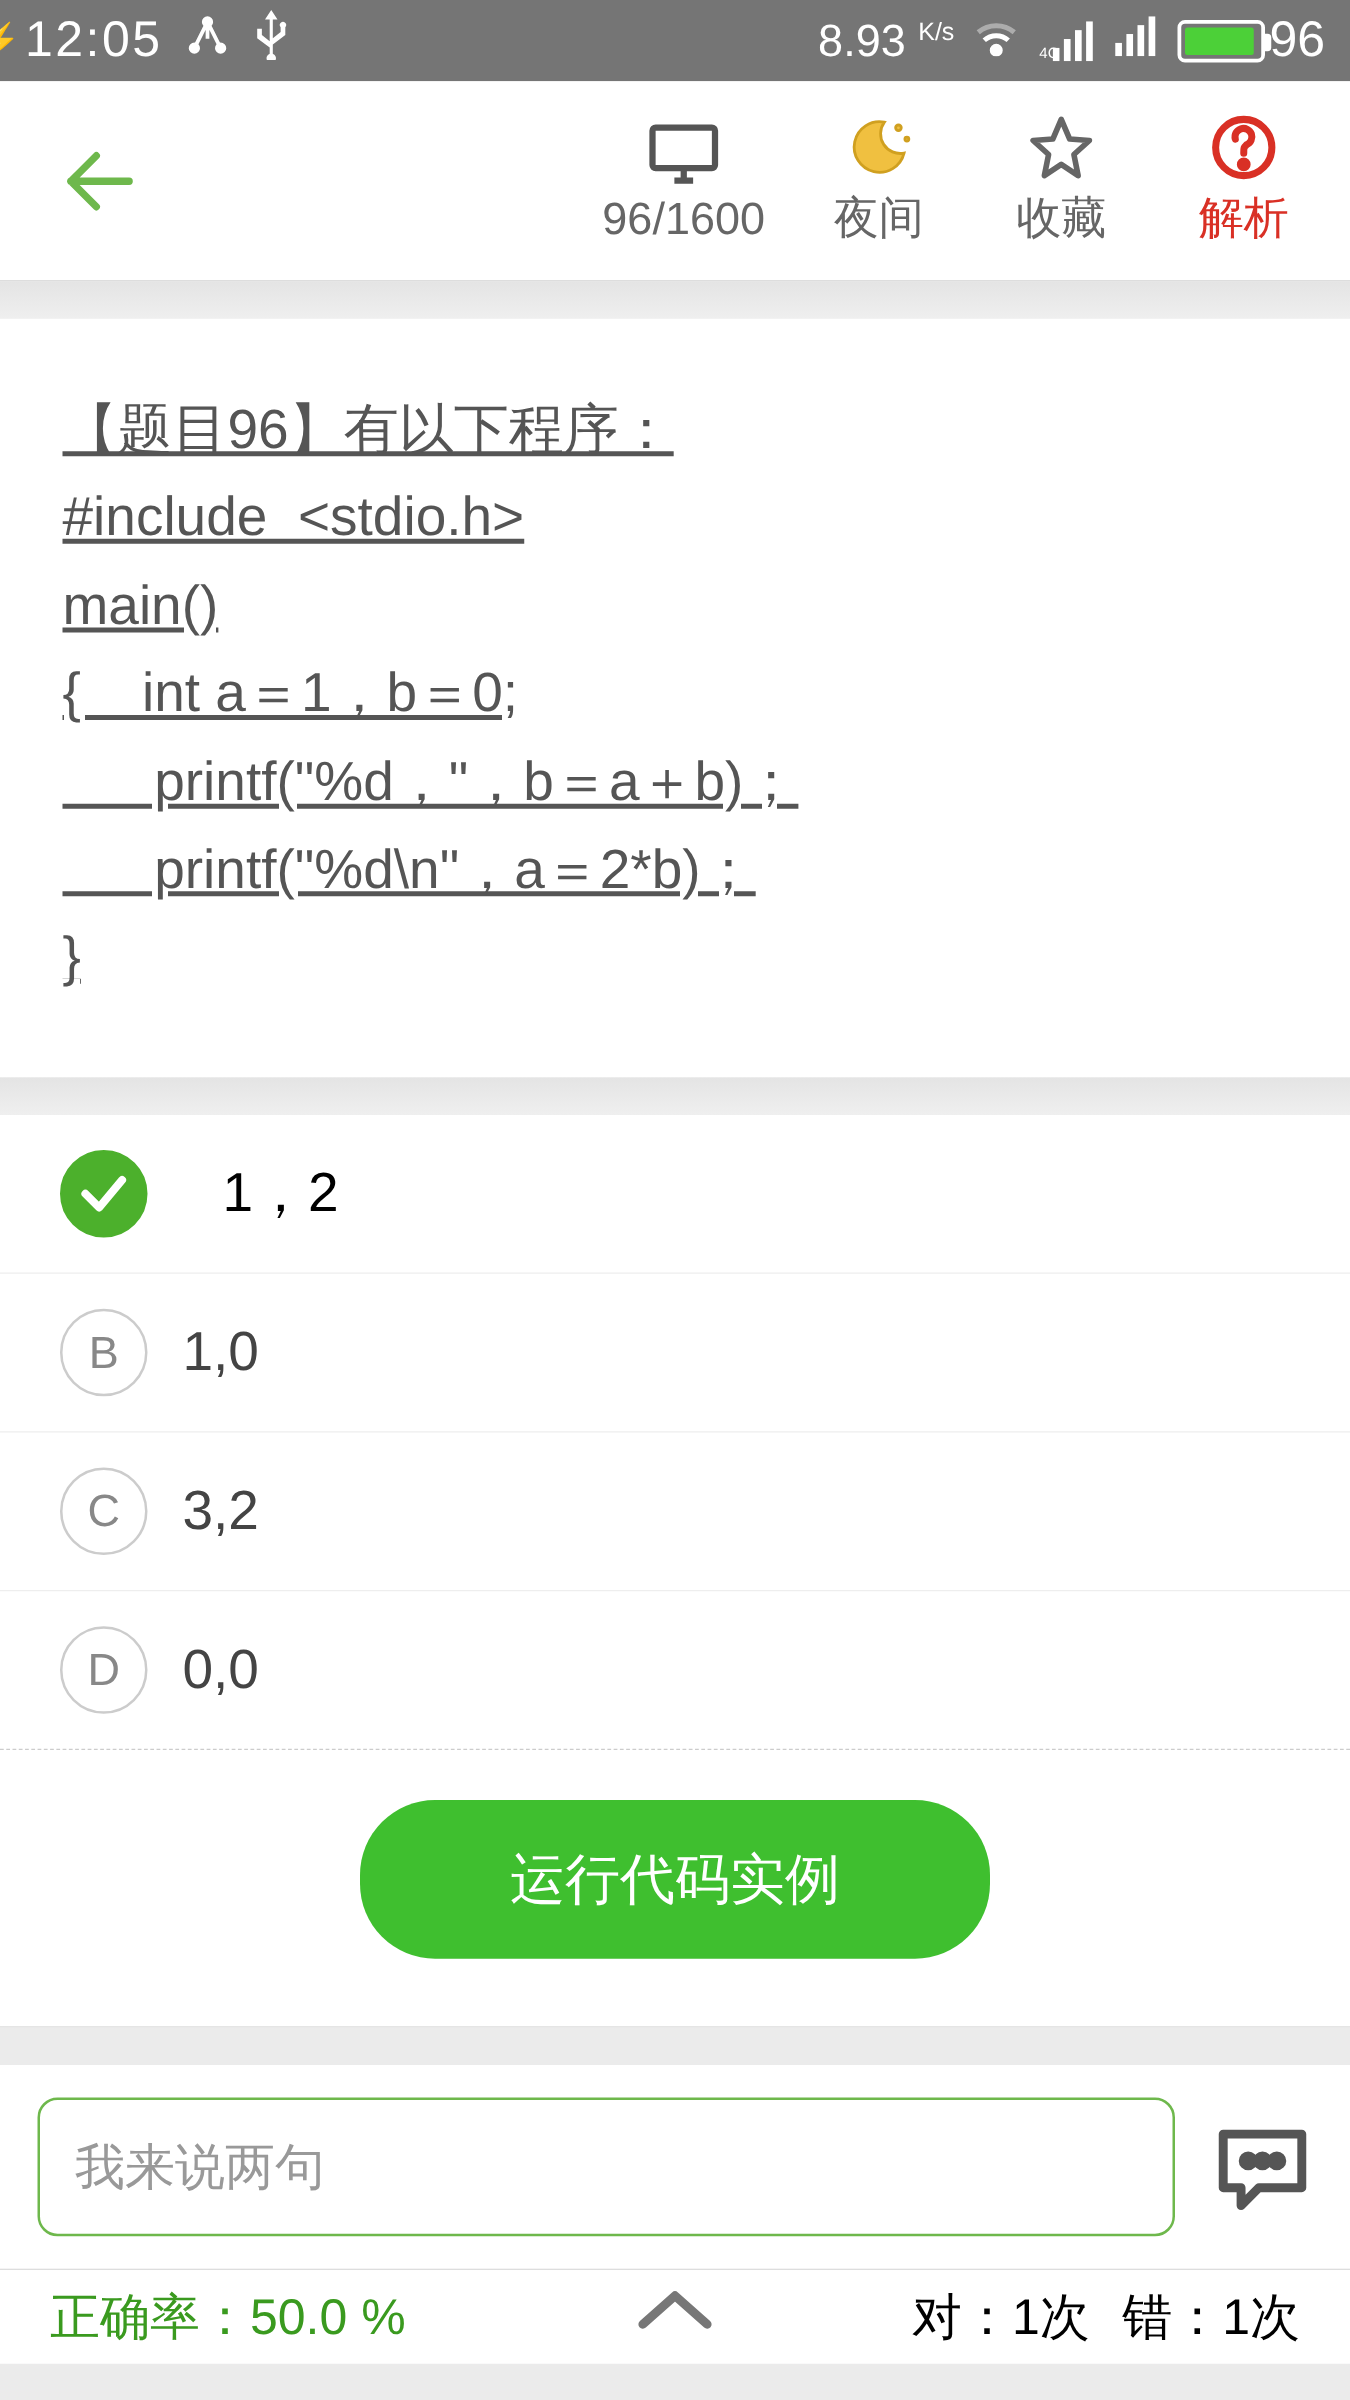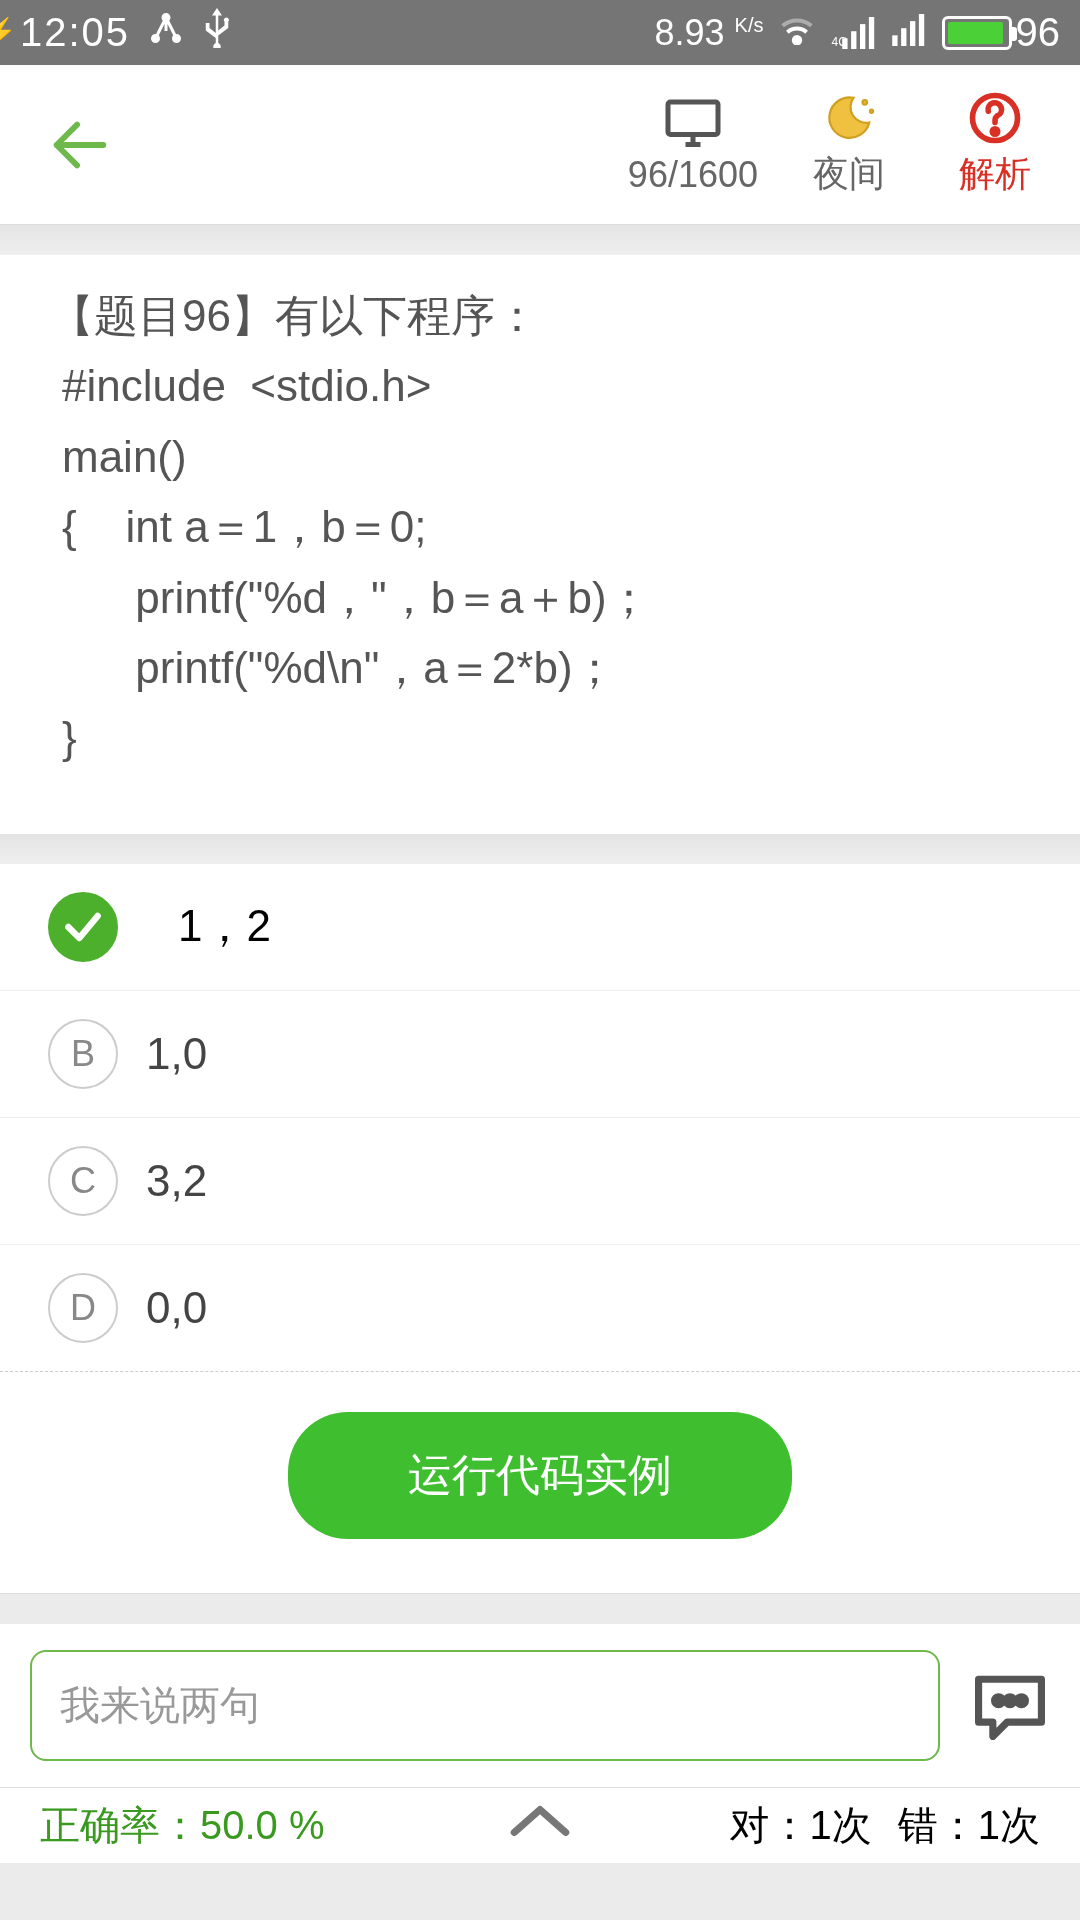--- a/index.html
+++ b/index.html
@@ -56,26 +56,27 @@
     gap: 4px; margin-left: 36px; min-width: 110px;
   }
   .toolbar-item .icon { height: 56px; display: flex; align-items: center; justify-content: center; }
   .toolbar-item .label { font-size: 36px; color: #666; }
   .toolbar-item.active .label { color: #d93025; }
 
   .gap { height: 30px; background: linear-gradient(#e4e4e4,#efefef); }
 
   .question {
     background: #fff;
-    padding: 26px 50px 60px 50px;
+    padding: 54px 50px 60px 50px;
     font-size: 44px;
     color: #555;
     line-height: 1.6;
-  }
-  .question .code { white-space: pre; font-family: inherit; margin-left: 12px; }
+    text-decoration: underline;
+  }
+  .question .code { white-space: pre; font-family: inherit; }
 
   .options { background: #fff; }
   .option {
     display: flex; align-items: center;
     padding: 28px 48px;
     border-bottom: 1px solid #eee;
     font-size: 44px;
     color: #444;
     gap: 28px;
   }
@@ -215,20 +216,28 @@
   <div class="toolbar-item">
     <span class="icon">
       <svg width="54" height="54" viewBox="0 0 24 24" fill="#f0c040" stroke="#d0a020" stroke-width="1">
         <path d="M14 3 A9 9 0 1 0 21 14 A7 7 0 0 1 14 3 Z"></path>
         <circle cx="19" cy="5" r="1" fill="#f0c040"></circle>
           <circle cx="22" cy="9" r="0.7" fill="#f0c040"></circle>
       </svg>
     </span>
     <span class="label">夜间</span>
   </div>
+  <div class="toolbar-item">
+    <span class="icon">
+      <svg width="54" height="54" viewBox="0 0 24 24" fill="none" stroke="#666" stroke-width="2" stroke-linejoin="round">
+        <path d="M12 2 L15 9 L22 9.5 L16.5 14.5 L18 22 L12 18 L6 22 L7.5 14.5 L2 9.5 L9 9 Z"></path>
+      </svg>
+    </span>
+    <span class="label">收藏</span>
+  </div>
   <div class="toolbar-item active">
     <span class="icon">
       <svg width="54" height="54" viewBox="0 0 24 24" fill="none" stroke="#d93025" stroke-width="2.5">
         <circle cx="12" cy="12" r="10"></circle>
         <path d="M9 9 A3 3 0 1 1 13 11 C12 12 12 12 12 14" stroke-linecap="round"></path>
         <circle cx="12" cy="18" r="1.2" fill="#d93025"></circle>
       </svg>
     </span>
     <span class="label">解析</span>
   </div>

